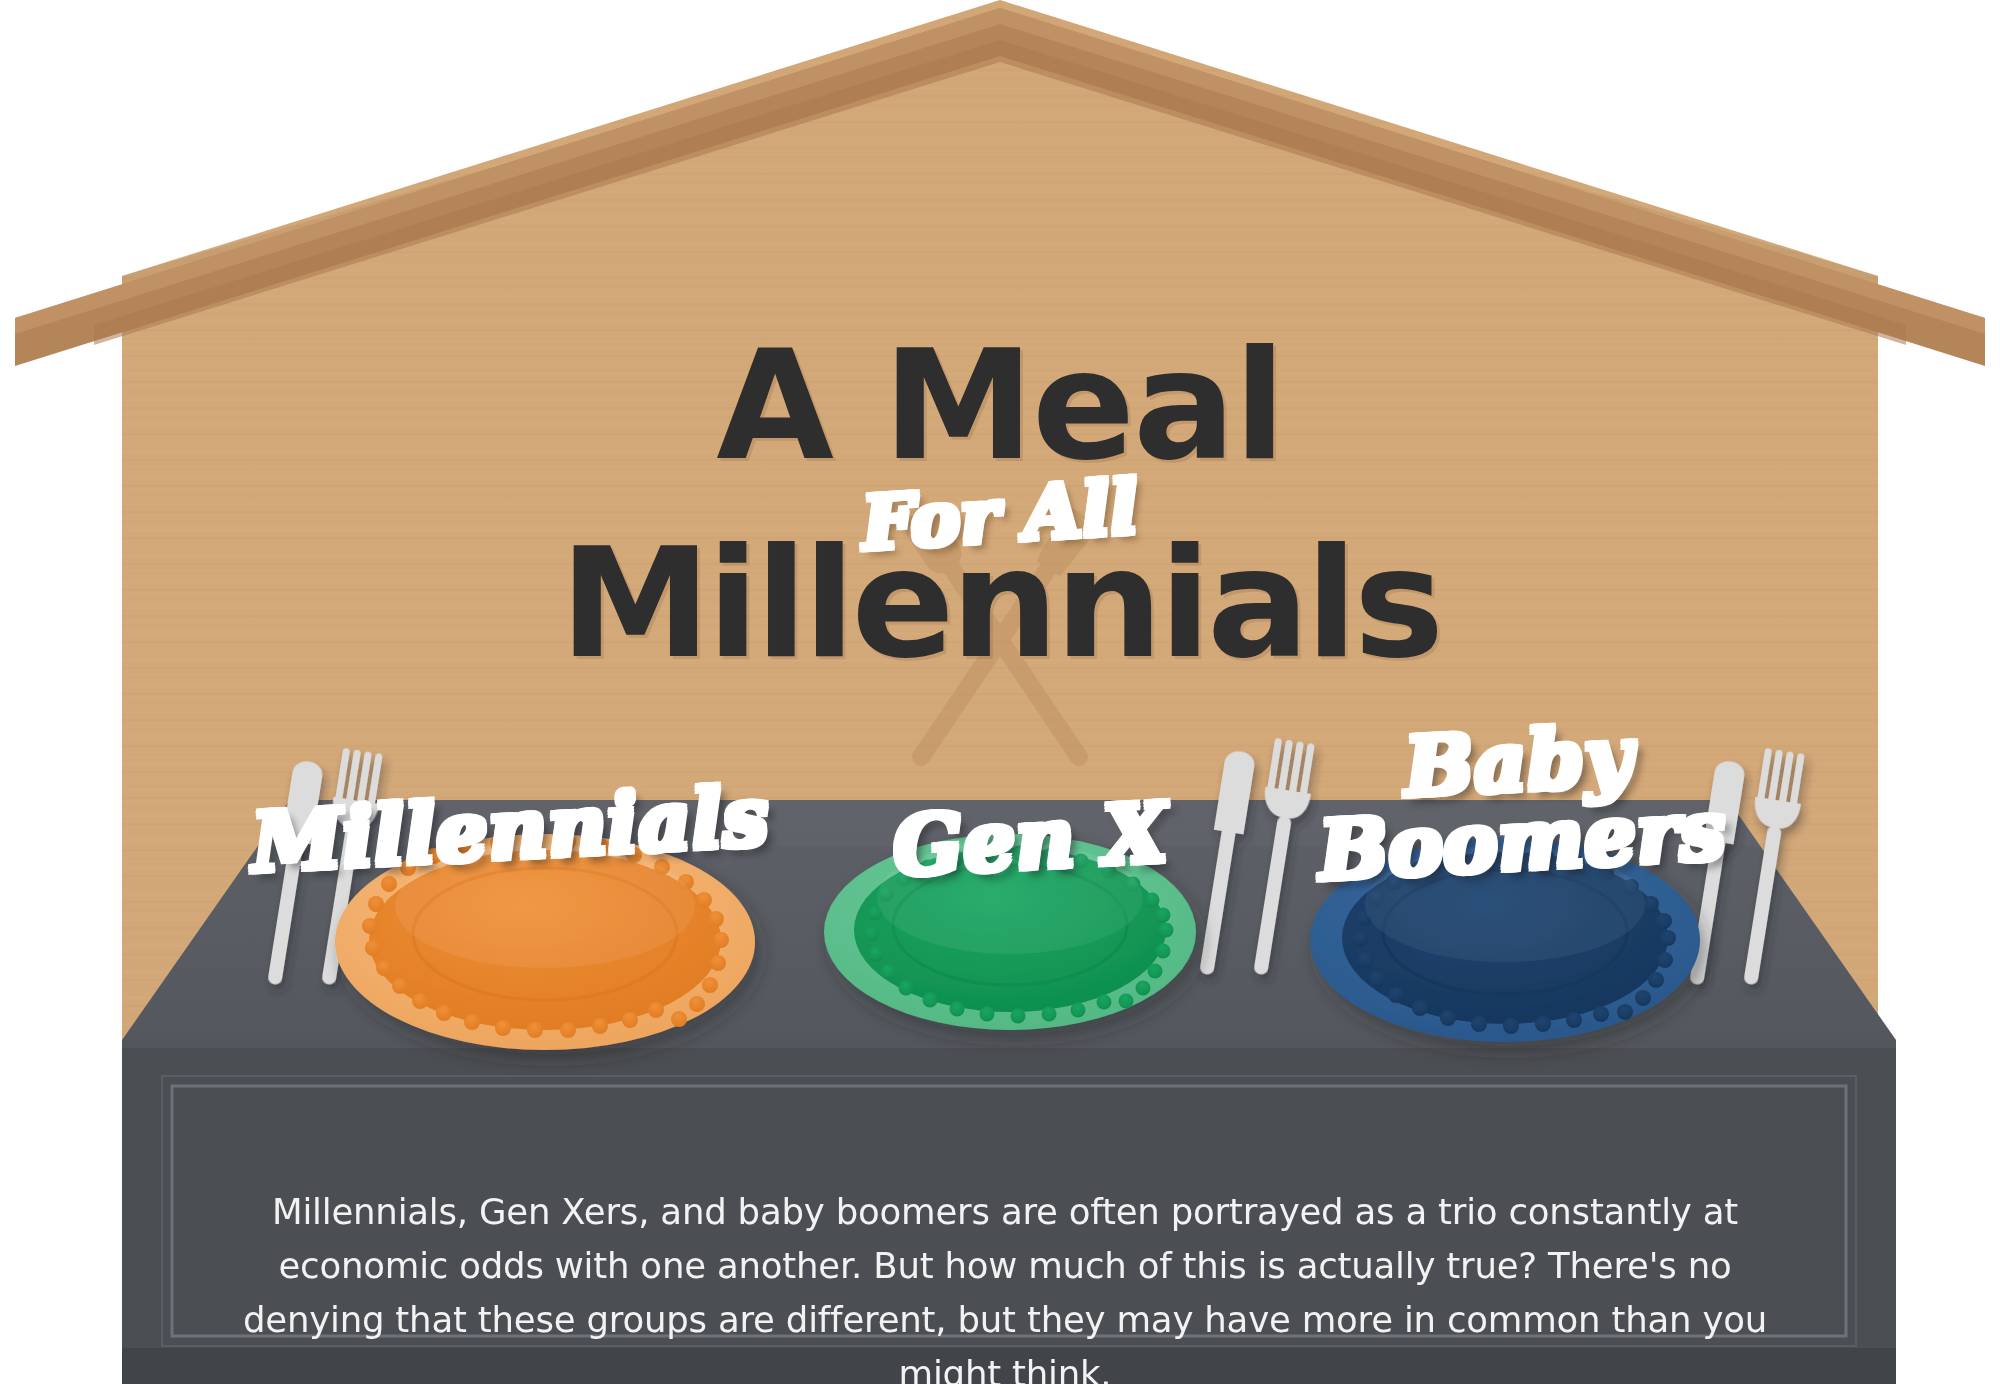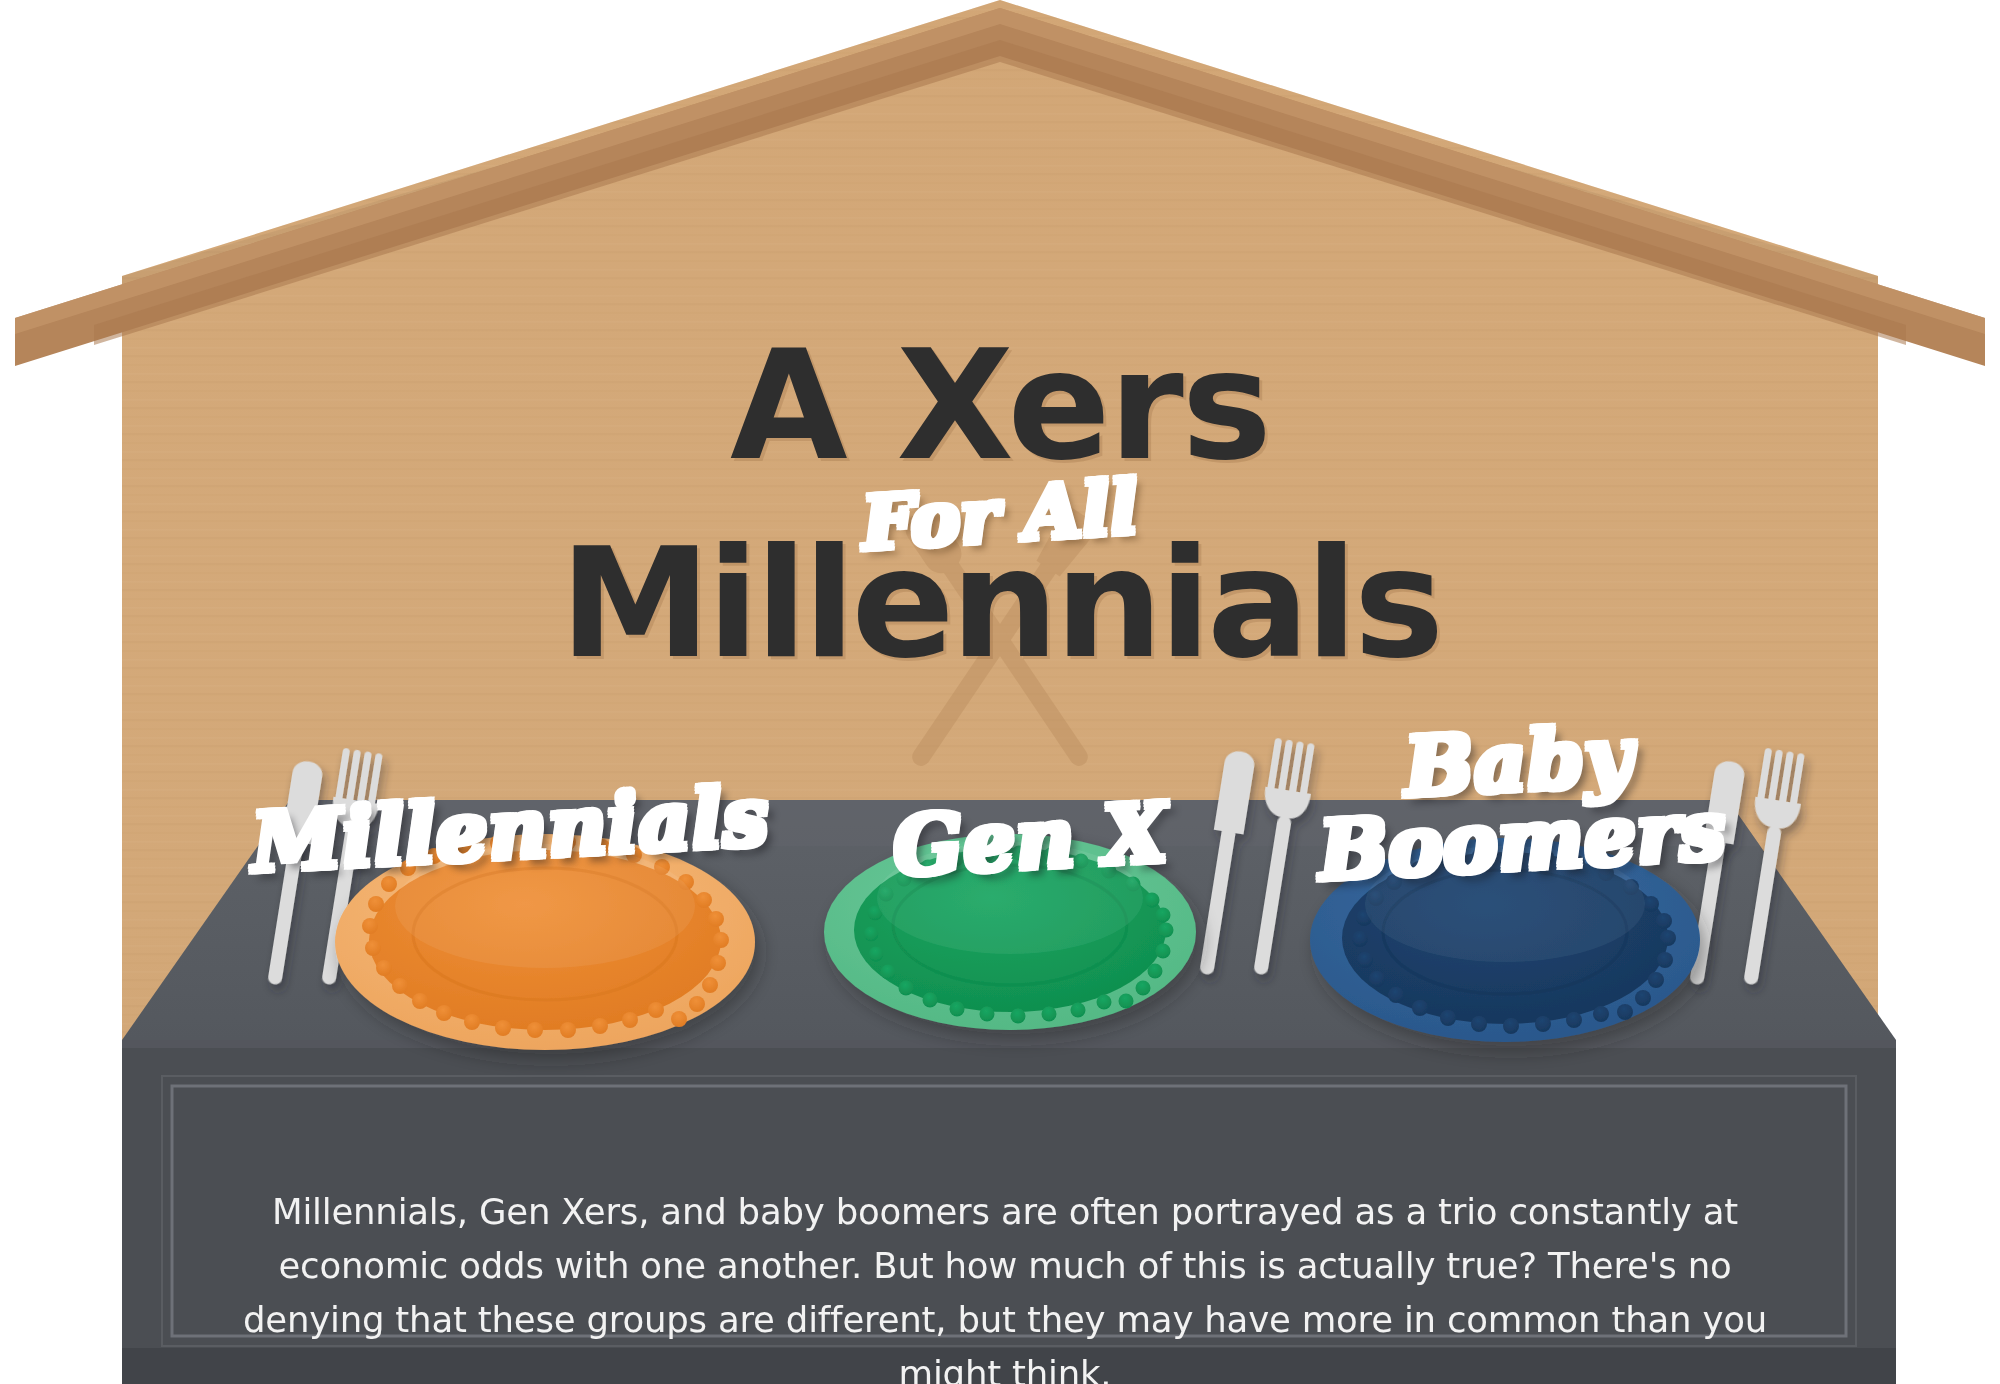--- a/index.html
+++ b/index.html
@@ -387,21 +387,21 @@
             <circle cx="1651" cy="904" r="8"></circle>
               <circle cx="1664" cy="921" r="8"></circle>
           </g>
           <ellipse cx="1505" cy="932" rx="122" ry="62" fill="none" stroke="#16355a" stroke-width="3" opacity="0.6"></ellipse>
           <ellipse cx="1505" cy="904" rx="140" ry="58" fill="#ffffff" opacity="0.06"></ellipse>
         </g>
       </g>
     </g>
   </svg>
 
-  <div class="txt" id="title-line1">A Xers</div>
+  <div class="txt" id="title-line1">A Meal</div>
 
   <div class="txt" id="title-line2">Millennials</div>
 
   <div class="txt" id="title-script">For All</div>
 
   <div class="txt plate-label" id="label-millennials">Millennials</div>
 
   <div class="txt plate-label" id="label-genx">Gen X</div>
 
   <div class="txt plate-label" id="label-boomers"><span class="l1">Baby</span><span class="l2">Boomers</span></div>

